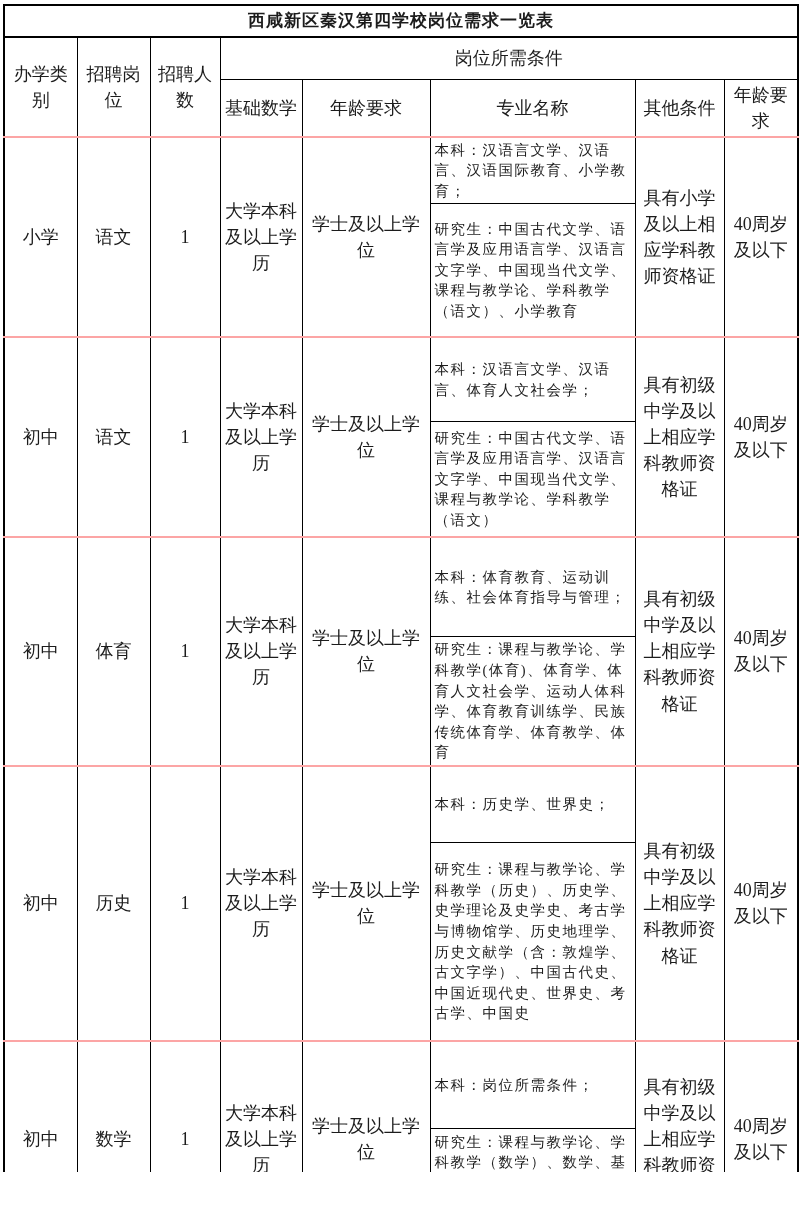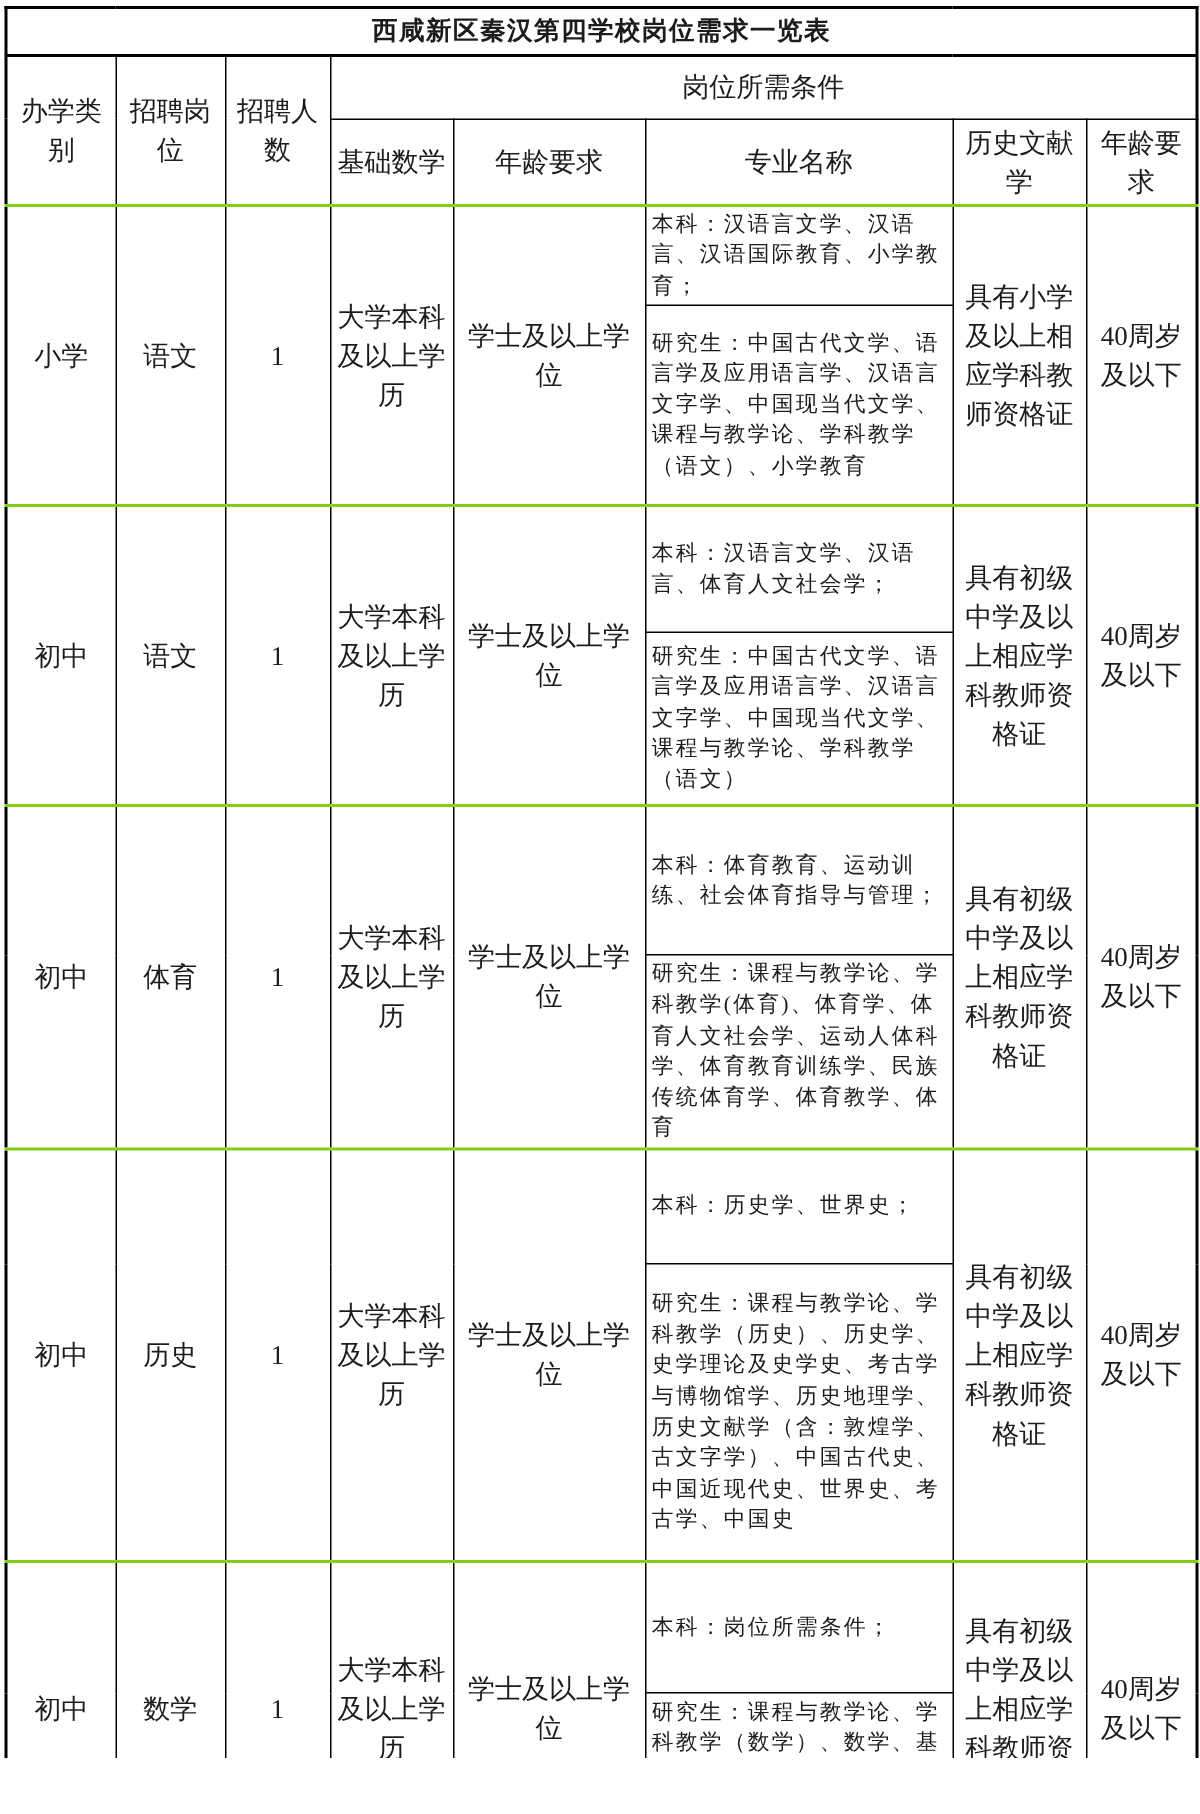--- a/index.html
+++ b/index.html
@@ -41,21 +41,21 @@
     letter-spacing: 1px;
   }
   td.major-cell {
     text-align: left;
     font-size: 14.5px;
     letter-spacing: 1.5px;
     line-height: 1.42;
     padding: 2px 4px;
   }
   tr.group-start td {
-    border-top: 2px solid #84cc16;
+    border-top: 2px solid #fca5a5;
   }
 </style>
 </head>
 <body>
 
 <div class="page">
   <table class="job-table">
     <colgroup>
       <col style="width:73px">
       <col style="width:73px">
@@ -75,21 +75,21 @@
     <tr style="height:42px">
       <td rowspan="2">办学类别</td>
       <td rowspan="2">招聘岗位</td>
       <td rowspan="2">招聘人数</td>
       <td colspan="5">岗位所需条件</td>
     </tr>
     <tr style="height:38px">
       <td>基础数学</td>
       <td>年龄要求</td>
       <td>专业名称</td>
-      <td>历史文献学</td>
+      <td>其他条件</td>
       <td>年龄要求</td>
     </tr>
 
     <tr class="group-start" style="height:62px">
       <td rowspan="2">小学</td>
       <td rowspan="2">语文</td>
       <td rowspan="2">1</td>
       <td rowspan="2">大学本科及以上学历</td>
       <td rowspan="2">学士及以上学位</td>
       <td class="major-cell">本科：汉语言文学、汉语言、汉语国际教育、小学教育；</td>

